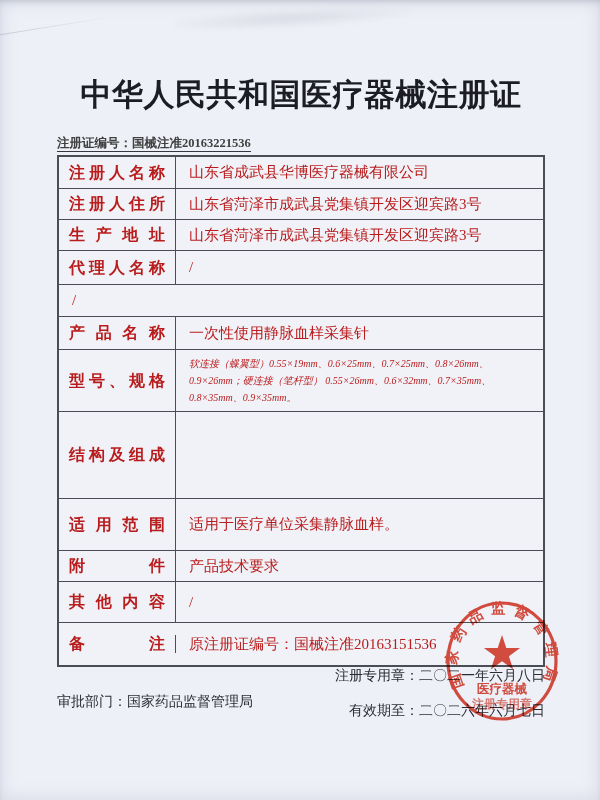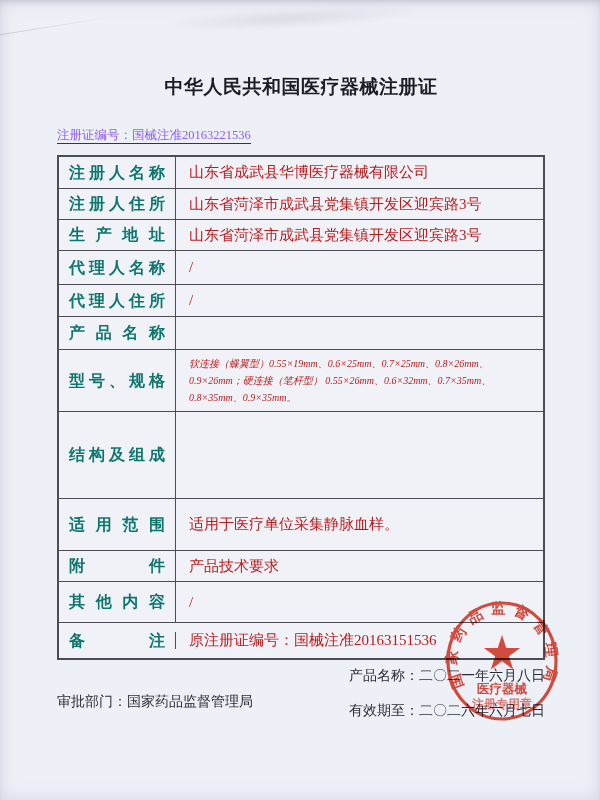--- a/index.html
+++ b/index.html
@@ -18,52 +18,52 @@
     background:radial-gradient(ellipse at 45% 50%, rgba(140,140,155,.20), rgba(140,140,155,0) 70%);
     filter:blur(2px); transform:rotate(-3deg);
   }
   .artifact-crease {
     position:absolute; left:-8px; top:26px; width:120px; height:1px;
     background:linear-gradient(90deg, rgba(130,132,150,.35), rgba(130,132,150,0));
     transform:rotate(-9deg);
   }
   .doc-title {
     position:absolute; left:57px; top:74px; width:488px;
-    text-align:center; font-size:19px; font-weight:bold; color:#1c1c24;
+    text-align:center; font-size:31px; font-weight:bold; color:#1c1c24;
     letter-spacing:.5px;
   }
   .cert-line {
-    position:absolute; left:57px; top:127px;
-    font-size:12.5px; font-weight:normal; color:#8b5cf6;
+    position:absolute; left:57px; top:135px;
+    font-size:12.5px; font-weight:bold; color:#404040;
   }
   .cert-line .u { border-bottom:1px solid #36363e; padding-bottom:1px; }
   .cert-table {
     position:absolute; left:57px; top:155px; width:488px;
     border:2px solid #4c4c54; background:rgba(244,245,250,.35);
   }
   .trow { display:flex; border-top:1.5px solid #4c4c54; }
   .trow:first-child { border-top:none; }
   .trow:nth-child(1),.trow:nth-child(2),.trow:nth-child(3) { height:31px; }
   .trow:nth-child(4)  { height:34px; }
   .trow:nth-child(5)  { height:32px; }
   .trow:nth-child(6)  { height:33px; }
   .trow:nth-child(7)  { height:62px; }
   .trow:nth-child(8)  { height:87px; }
   .trow:nth-child(9)  { height:52px; }
   .trow:nth-child(10) { height:31px; }
   .trow:nth-child(11) { height:41px; }
-  .trow:nth-child(12) { height:36px;align-items:center; }
+  .trow:nth-child(12) { height:43px;align-items:center; }
   .tlabel {
     width:117px; flex:0 0 117px;
     border-right:1.5px solid #4c4c54;
     display:flex; align-items:center; justify-content:center;
   }
   .tlabel span {
     display:inline-block; width:96px;
-    font-size:16px; font-weight:bold; color:#0f766e;
+    font-size:16px; font-weight:bold; color:#b91c1c;
     text-align:justify; text-align-last:justify; text-justify:inter-character;
     line-height:1.1;
   }
   .tvalue {
     flex:1 1 auto; display:flex; align-items:center;
     padding:3px 10px 3px 13px;
     font-size:15px; line-height:19px; color:#b91c1c;
   }
   .trow:nth-child(7) .tvalue { font-size:10px; line-height:17px;font-style:italic; }
   .trow:nth-child(8) .tvalue { font-size:15px; line-height:19px; padding-top:6px; padding-bottom:14px; }
@@ -104,29 +104,27 @@
       </div>
     <div class="tvalue">山东省菏泽市成武县党集镇开发区迎宾路3号</div>
   </div>
   <div class="trow">
     <div class="tlabel">
         <span>代理人名称</span>
       </div>
     <div class="tvalue">/</div>
   </div>
   <div class="trow">
-    <div class="tlabel">
-        <span>代理人住所</span>
-      </div>
     <div class="tvalue">/</div>
   </div>
   <div class="trow">
     <div class="tlabel">
         <span>产品名称</span>
       </div>
+    <div class="tvalue">一次性使用静脉血样采集针</div>
   </div>
   <div class="trow">
     <div class="tlabel">
         <span>型号、规格</span>
       </div>
     <div class="tvalue">软连接（蝶翼型）0.55×19mm、0.6×25mm、0.7×25mm、0.8×26mm、0.9×26mm；硬连接（笔杆型） 0.55×26mm、0.6×32mm、0.7×35mm、0.8×35mm、0.9×35mm。</div>
   </div>
   <div class="trow">
     <div class="tlabel">
         <span>结构及组成</span>
@@ -153,21 +151,21 @@
   <div class="trow">
     <div class="tlabel">
         <span>备注</span>
       </div>
     <div class="tvalue">原注册证编号：国械注准20163151536</div>
   </div>
 </div>
 
 <div class="footer-dept"><span>审批部门：</span><span>国家药品监督管理局</span></div>
 
-<div class="footer-date-approved"><span>产品名称：</span><span>二〇二一年六月八日</span></div>
+<div class="footer-date-approved"><span>注册专用章：</span><span>二〇二一年六月八日</span></div>
 
 <div class="footer-date-valid"><span>有效期至：</span><span>二〇二六年六月七日</span></div>
 
 <svg class="seal" viewBox="0 0 126 130" xmlns="http://www.w3.org/2000/svg">
   <ellipse cx="62" cy="64" rx="54" ry="58" fill="none" stroke="#dc4130" stroke-width="3.2"></ellipse>
   <path id="sealArc" d="M 21.2,83 A 45,47 0 1 1 102.8,83" fill="none"></path>
   <text font-size="14.5" fill="#dc4130" letter-spacing="7.5" font-weight="bold">
     <textPath href="#sealArc" startOffset="50%" text-anchor="middle">国家药品监督管理局</textPath>
   </text>
   <polygon fill="#dc4130" points="62,38 57.7,51.1 43.9,51.1 55.1,59.2 50.8,72.4 62,64.3 73.2,72.4 68.9,59.2 80.1,51.1 66.3,51.1"></polygon>

